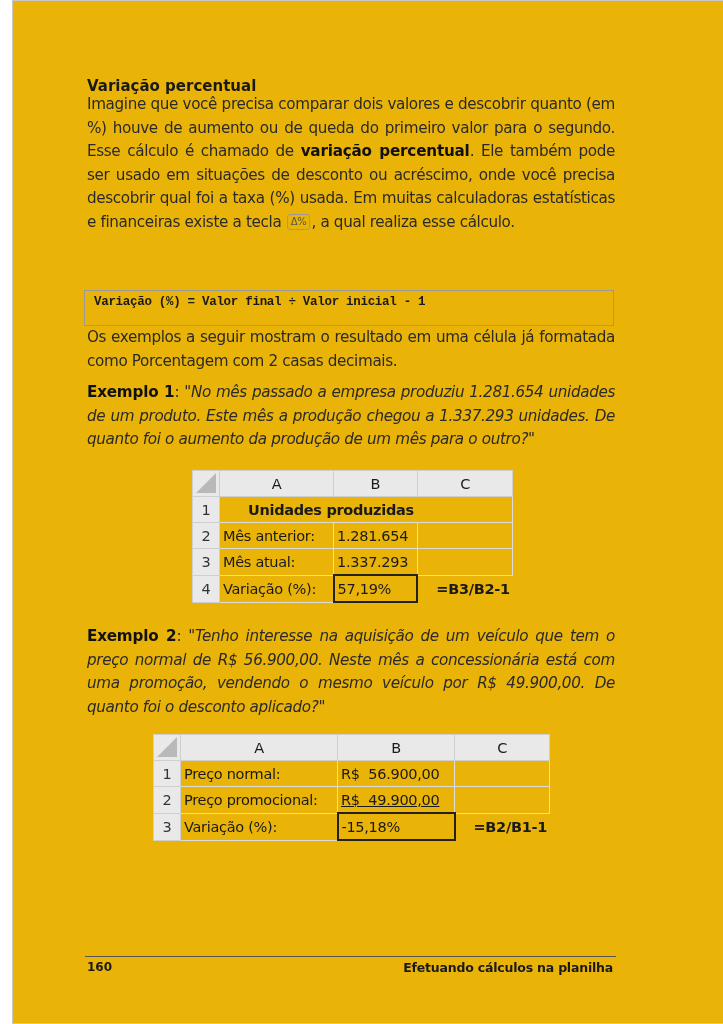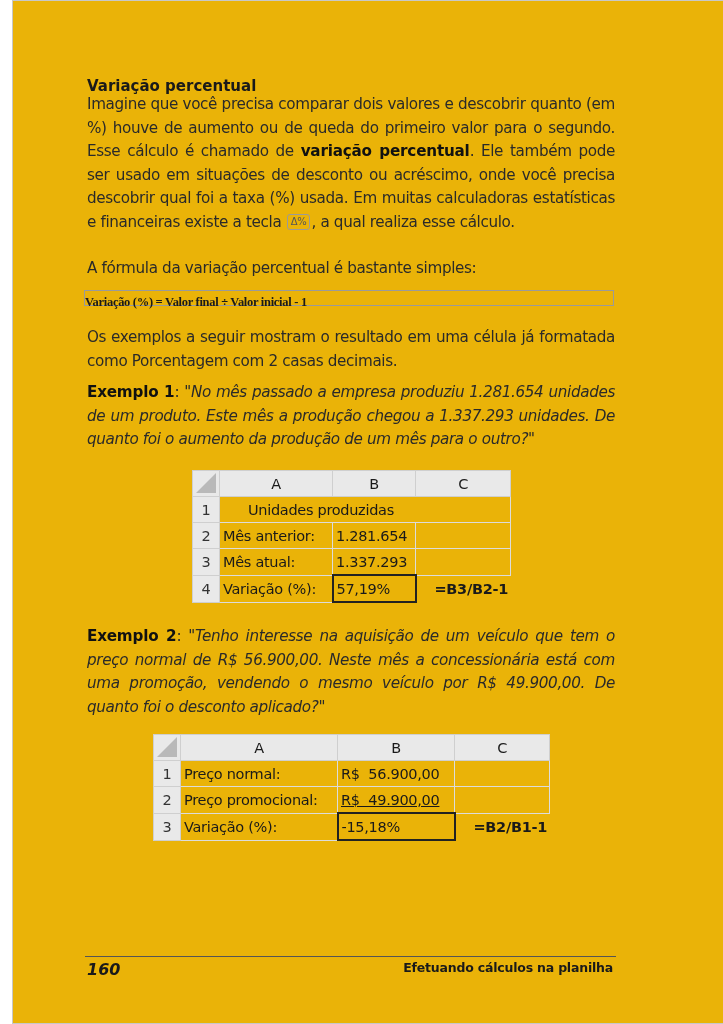--- a/index.html
+++ b/index.html
@@ -21,24 +21,24 @@
     color: #2a2a2a; letter-spacing: -0.35px;
   }
   .para b { color: #111; letter-spacing: -0.2px; }
   .para i { font-style: italic; }
   .key {
     display: inline-block; border: 1px solid #9a9a9a; border-radius: 3px;
     font-size: 10px; line-height: 14px; padding: 0 3px; color: #555;
     vertical-align: 2px; margin: 0 1px;
   }
   .formula-box {
-    position: absolute; left: 71px; top: 289px; width: 530px; height: 16px;
+    position: absolute; left: 71px; top: 289px; width: 530px; height: 36px;
     border: 1px solid #9a9a9a; box-sizing: border-box;
-    font-family: Liberation Serif, serif; font-weight: bold;
-    font-size: 12.5px; line-height: 22px; color: #1a1a1a;
+    font-family: Liberation Mono, monospace; font-weight: bold;
+    font-size: 12.5px; line-height: 22px; padding-left: 9px; color: #1a1a1a;
     letter-spacing: -0.3px;
   }
   table.sheet {
     position: absolute; border-collapse: collapse;
     font-family: "DejaVu Sans", sans-serif; font-size: 14.5px; color: #1a1a1a;
   }
   table.sheet td {
     height: 25px; padding: 0 3px; border: 1px solid #dcdcdc; white-space: nowrap;
     letter-spacing: -0.3px;
   }
@@ -50,44 +50,43 @@
   table.sheet td.corner .tri {
     position: absolute; right: 3px; bottom: 3px; width: 0; height: 0;
     border-left: 20px solid transparent; border-bottom: 20px solid #b9b9b9;
   }
   table.sheet td.rownum {
     background: #e9e9e9; text-align: center; color: #333; border-color: #cfcfcf;
   }
   table.sheet td.num { text-align: left; }
   table.sheet td.selected { border: 2px solid #222; }
   table.sheet td.formula { font-weight: bold; border: none; padding-left: 18px; }
-  table.sheet td.bold { font-weight: normal; padding-left: 28px; }
+  table.sheet td.bold { font-weight: bold; padding-left: 28px; }
   table.sheet td.noright { border-right-color: transparent; }
   .footer-rule {
     position: absolute; left: 72px; top: 955px; width: 531px; height: 0;
     border-top: 1.5px solid #555;
   }
   .footer-left {
-    position: absolute; left: 74px; top: 959px; font-size: 16px; font-weight: bold; font-style: italic;
+    position: absolute; left: 74px; top: 959px; font-size: 12px; font-weight: bold;
   }
   .footer-right {
     position: absolute; right: 121px; top: 959px; font-size: 12.5px; font-weight: bold;
     letter-spacing: -0.2px;
   }
 </style>
 </head>
 <body>
 
 <div class="page">
 
   <div class="heading">Variação percentual</div>
 
   <p class="para" style="top:92px; margin:0; text-align-last:left;"><span>Imagine que você precisa comparar dois valores e descobrir quanto (em %) houve de aumento ou de queda do primeiro valor para o segundo. Esse cálculo é chamado de </span><b>variação percentual</b><span>. Ele também pode ser usado em situações de desconto ou acréscimo, onde você precisa descobrir qual foi a taxa (%) usada. Em muitas calculadoras estatísticas e financeiras existe a tecla </span><span class="key">Δ%</span><span>, a qual realiza esse cálculo.</span></p>
 
-  <p class="para" style="top:256px; margin:0;">A fórmula da variação percentual é bastante simples:</p>
 
   <div class="formula-box">Variação (%) = Valor final ÷ Valor inicial - 1</div>
 
   <p class="para" style="top:325px; margin:0; text-align-last:left;">Os exemplos a seguir mostram o resultado em uma célula já formatada como Porcentagem com 2 casas decimais.</p>
 
   <p class="para" style="top:380px; margin:0; text-align-last:left;"><b>Exemplo 1</b><span>: </span><i>"No mês passado a empresa produziu 1.281.654 unidades de um produto. Este mês a produção chegou a 1.337.293 unidades. De quanto foi o aumento da produção de um mês para o outro?"</i></p>
 
   <table class="sheet" style="left:179px; top:469px;">
     <tbody>
         <tr class="hdr">

